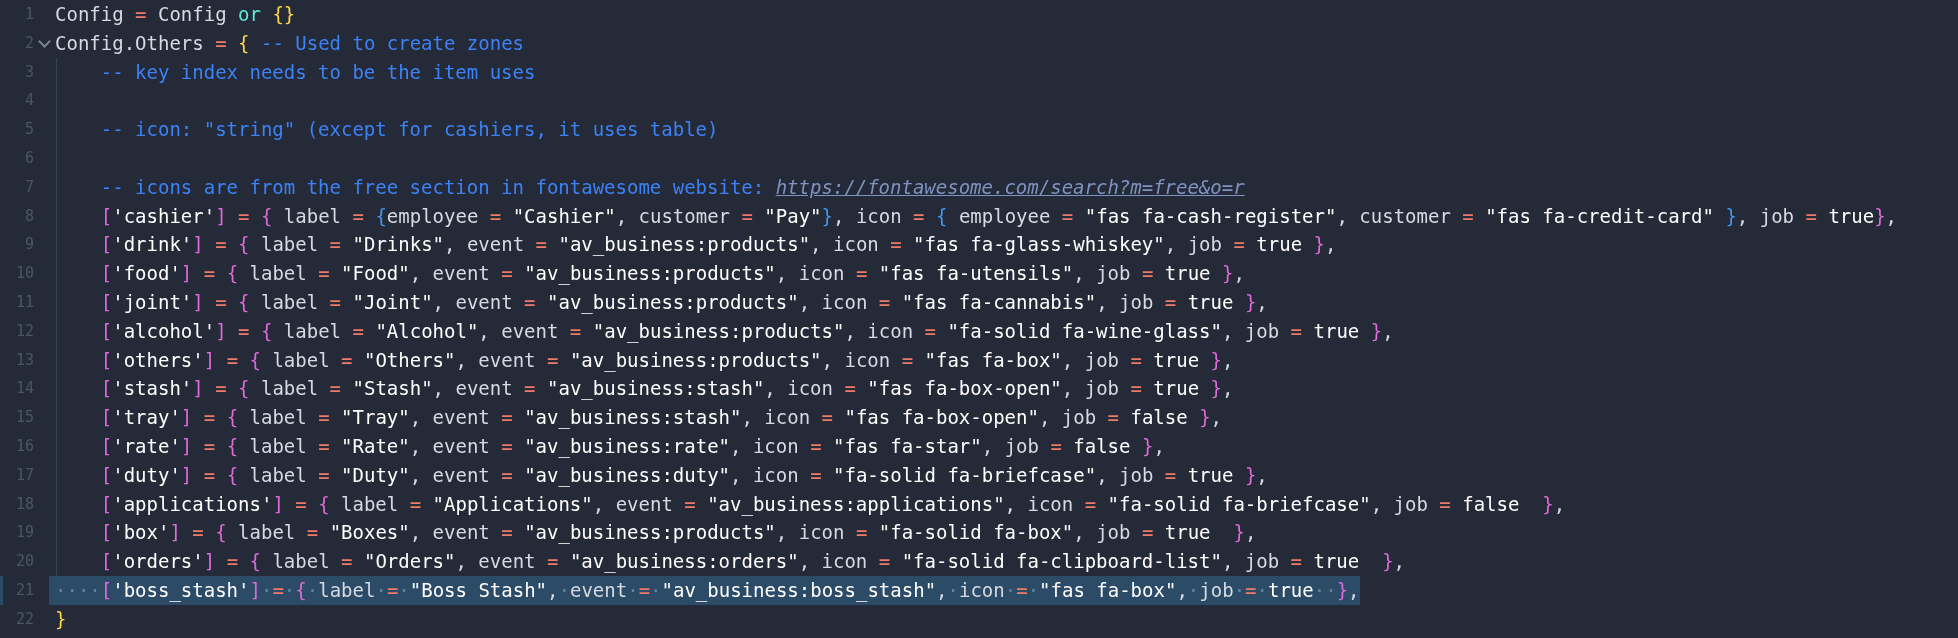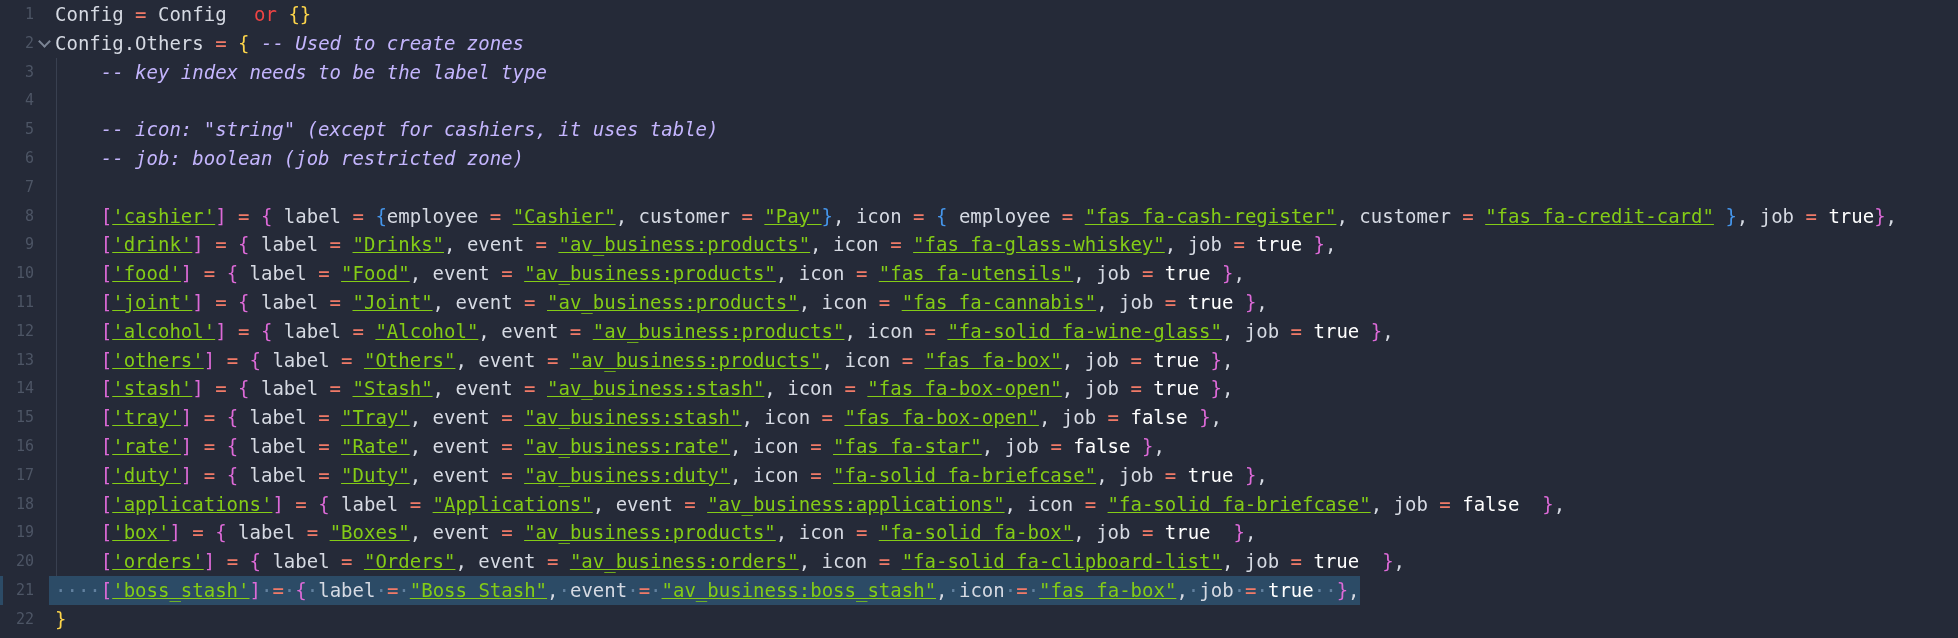--- a/index.html
+++ b/index.html
@@ -33,41 +33,41 @@
     box-shadow:-6px 0 0 #2c4b66;
   }
   .row.selected::after{
     content:"";position:absolute;left:0;top:0;bottom:0;width:3px;
     background:#2c4b66;
   }
   .tk-id{color:#d6dae3;}
   .tk-punct{color:#d6dae3;}
   .tk-sp{color:#d6dae3;}
   .tk-op{color:#f07a68;}
-  .tk-kw{color:#ef4444;margin-left:16px;}
+  .tk-kw{color:#5eead4;}
   .tk-b1{color:#fdd54a;}
   .tk-b2{color:#dd6ad8;}
   .tk-b3{color:#4596ec;}
-  .tk-str{color:#84cc16;text-decoration:underline;}
+  .tk-str{color:#ffffff;}
   .tk-bool{color:#ffffff;}
-  .tk-com{color:#c4b5fd;font-style:italic;}
+  .tk-com{color:#3b82f6;}
   .tk-link{color:#7e93c0;font-style:italic;text-decoration:underline;}
   .tk-ws{color:#62819f;}
 </style>
 </head>
 <body>
 
 <div id="editor">
     <div class="row"><span class="gutter">1</span><span class="foldcol"></span><span class="code"><span class="tk-id">Config </span><span class="tk-op">= </span><span class="tk-id">Config </span><span class="tk-kw">or </span><span class="tk-b1">{}</span></span></div>
     <div class="row"><span class="gutter">2</span><span class="foldcol"><span class="chev"></span></span><span class="code"><span class="tk-id">Config.Others </span><span class="tk-op">= </span><span class="tk-b1">{ </span><span class="tk-com">-- Used to create zones</span></span></div>
-    <div class="row guide"><span class="gutter">3</span><span class="foldcol"></span><span class="code"><span class="tk-com">    -- key index needs to be the label type</span></span></div>
+    <div class="row guide"><span class="gutter">3</span><span class="foldcol"></span><span class="code"><span class="tk-com">    -- key index needs to be the item uses</span></span></div>
     <div class="row guide"><span class="gutter">4</span><span class="foldcol"></span></div>
     <div class="row guide"><span class="gutter">5</span><span class="foldcol"></span><span class="code"><span class="tk-com">    -- icon: "string" (except for cashiers, it uses table)</span></span></div>
-    <div class="row guide"><span class="gutter">6</span><span class="foldcol"></span><span class="code"><span class="tk-com">    -- job: boolean (job restricted zone)</span></span></div>
-    <div class="row guide"><span class="gutter">7</span><span class="foldcol"></span></div>
+    <div class="row guide"><span class="gutter">6</span><span class="foldcol"></span></div>
+    <div class="row guide"><span class="gutter">7</span><span class="foldcol"></span><span class="code"><span class="tk-com">    -- icons are from the free section in fontawesome website: </span><span class="tk-link">https://fontawesome.com/search?m=free&amp;o=r</span></span></div>
     <div class="row guide"><span class="gutter">8</span><span class="foldcol"></span><span class="code"><span class="tk-sp">    </span><span class="tk-b2">[</span><span class="tk-str">'cashier'</span><span class="tk-b2">]</span><span class="tk-op"> = </span><span class="tk-b2">{</span><span class="tk-id"> label </span><span class="tk-op">= </span><span class="tk-b3">{</span><span class="tk-id">employee </span><span class="tk-op">= </span><span class="tk-str">"Cashier"</span><span class="tk-punct">, </span><span class="tk-id">customer </span><span class="tk-op">= </span><span class="tk-str">"Pay"</span><span class="tk-b3">}</span><span class="tk-punct">, </span><span class="tk-id">icon </span><span class="tk-op">= </span><span class="tk-b3">{</span><span class="tk-sp"> </span><span class="tk-id">employee </span><span class="tk-op">= </span><span class="tk-str">"fas fa-cash-register"</span><span class="tk-punct">, </span><span class="tk-id">customer </span><span class="tk-op">= </span><span class="tk-str">"fas fa-credit-card"</span><span class="tk-sp"> </span><span class="tk-b3">}</span><span class="tk-punct">, </span><span class="tk-id">job </span><span class="tk-op">= </span><span class="tk-bool">true</span><span class="tk-b2">}</span><span class="tk-punct">,</span></span></div>
     <div class="row guide"><span class="gutter">9</span><span class="foldcol"></span><span class="code"><span class="tk-sp">    </span><span class="tk-b2">[</span><span class="tk-str">'drink'</span><span class="tk-b2">]</span><span class="tk-op"> = </span><span class="tk-b2">{</span><span class="tk-id"> label </span><span class="tk-op">= </span><span class="tk-str">"Drinks"</span><span class="tk-punct">, </span><span class="tk-id">event </span><span class="tk-op">= </span><span class="tk-str">"av_business:products"</span><span class="tk-punct">, </span><span class="tk-id">icon </span><span class="tk-op">= </span><span class="tk-str">"fas fa-glass-whiskey"</span><span class="tk-punct">, </span><span class="tk-id">job </span><span class="tk-op">= </span><span class="tk-bool">true</span><span class="tk-sp"> </span><span class="tk-b2">}</span><span class="tk-punct">,</span></span></div>
     <div class="row guide"><span class="gutter">10</span><span class="foldcol"></span><span class="code"><span class="tk-sp">    </span><span class="tk-b2">[</span><span class="tk-str">'food'</span><span class="tk-b2">]</span><span class="tk-op"> = </span><span class="tk-b2">{</span><span class="tk-id"> label </span><span class="tk-op">= </span><span class="tk-str">"Food"</span><span class="tk-punct">, </span><span class="tk-id">event </span><span class="tk-op">= </span><span class="tk-str">"av_business:products"</span><span class="tk-punct">, </span><span class="tk-id">icon </span><span class="tk-op">= </span><span class="tk-str">"fas fa-utensils"</span><span class="tk-punct">, </span><span class="tk-id">job </span><span class="tk-op">= </span><span class="tk-bool">true</span><span class="tk-sp"> </span><span class="tk-b2">}</span><span class="tk-punct">,</span></span></div>
     <div class="row guide"><span class="gutter">11</span><span class="foldcol"></span><span class="code"><span class="tk-sp">    </span><span class="tk-b2">[</span><span class="tk-str">'joint'</span><span class="tk-b2">]</span><span class="tk-op"> = </span><span class="tk-b2">{</span><span class="tk-id"> label </span><span class="tk-op">= </span><span class="tk-str">"Joint"</span><span class="tk-punct">, </span><span class="tk-id">event </span><span class="tk-op">= </span><span class="tk-str">"av_business:products"</span><span class="tk-punct">, </span><span class="tk-id">icon </span><span class="tk-op">= </span><span class="tk-str">"fas fa-cannabis"</span><span class="tk-punct">, </span><span class="tk-id">job </span><span class="tk-op">= </span><span class="tk-bool">true</span><span class="tk-sp"> </span><span class="tk-b2">}</span><span class="tk-punct">,</span></span></div>
     <div class="row guide"><span class="gutter">12</span><span class="foldcol"></span><span class="code"><span class="tk-sp">    </span><span class="tk-b2">[</span><span class="tk-str">'alcohol'</span><span class="tk-b2">]</span><span class="tk-op"> = </span><span class="tk-b2">{</span><span class="tk-id"> label </span><span class="tk-op">= </span><span class="tk-str">"Alcohol"</span><span class="tk-punct">, </span><span class="tk-id">event </span><span class="tk-op">= </span><span class="tk-str">"av_business:products"</span><span class="tk-punct">, </span><span class="tk-id">icon </span><span class="tk-op">= </span><span class="tk-str">"fa-solid fa-wine-glass"</span><span class="tk-punct">, </span><span class="tk-id">job </span><span class="tk-op">= </span><span class="tk-bool">true</span><span class="tk-sp"> </span><span class="tk-b2">}</span><span class="tk-punct">,</span></span></div>
     <div class="row guide"><span class="gutter">13</span><span class="foldcol"></span><span class="code"><span class="tk-sp">    </span><span class="tk-b2">[</span><span class="tk-str">'others'</span><span class="tk-b2">]</span><span class="tk-op"> = </span><span class="tk-b2">{</span><span class="tk-id"> label </span><span class="tk-op">= </span><span class="tk-str">"Others"</span><span class="tk-punct">, </span><span class="tk-id">event </span><span class="tk-op">= </span><span class="tk-str">"av_business:products"</span><span class="tk-punct">, </span><span class="tk-id">icon </span><span class="tk-op">= </span><span class="tk-str">"fas fa-box"</span><span class="tk-punct">, </span><span class="tk-id">job </span><span class="tk-op">= </span><span class="tk-bool">true</span><span class="tk-sp"> </span><span class="tk-b2">}</span><span class="tk-punct">,</span></span></div>
     <div class="row guide"><span class="gutter">14</span><span class="foldcol"></span><span class="code"><span class="tk-sp">    </span><span class="tk-b2">[</span><span class="tk-str">'stash'</span><span class="tk-b2">]</span><span class="tk-op"> = </span><span class="tk-b2">{</span><span class="tk-id"> label </span><span class="tk-op">= </span><span class="tk-str">"Stash"</span><span class="tk-punct">, </span><span class="tk-id">event </span><span class="tk-op">= </span><span class="tk-str">"av_business:stash"</span><span class="tk-punct">, </span><span class="tk-id">icon </span><span class="tk-op">= </span><span class="tk-str">"fas fa-box-open"</span><span class="tk-punct">, </span><span class="tk-id">job </span><span class="tk-op">= </span><span class="tk-bool">true</span><span class="tk-sp"> </span><span class="tk-b2">}</span><span class="tk-punct">,</span></span></div>
     <div class="row guide"><span class="gutter">15</span><span class="foldcol"></span><span class="code"><span class="tk-sp">    </span><span class="tk-b2">[</span><span class="tk-str">'tray'</span><span class="tk-b2">]</span><span class="tk-op"> = </span><span class="tk-b2">{</span><span class="tk-id"> label </span><span class="tk-op">= </span><span class="tk-str">"Tray"</span><span class="tk-punct">, </span><span class="tk-id">event </span><span class="tk-op">= </span><span class="tk-str">"av_business:stash"</span><span class="tk-punct">, </span><span class="tk-id">icon </span><span class="tk-op">= </span><span class="tk-str">"fas fa-box-open"</span><span class="tk-punct">, </span><span class="tk-id">job </span><span class="tk-op">= </span><span class="tk-bool">false</span><span class="tk-sp"> </span><span class="tk-b2">}</span><span class="tk-punct">,</span></span></div>
     <div class="row guide"><span class="gutter">16</span><span class="foldcol"></span><span class="code"><span class="tk-sp">    </span><span class="tk-b2">[</span><span class="tk-str">'rate'</span><span class="tk-b2">]</span><span class="tk-op"> = </span><span class="tk-b2">{</span><span class="tk-id"> label </span><span class="tk-op">= </span><span class="tk-str">"Rate"</span><span class="tk-punct">, </span><span class="tk-id">event </span><span class="tk-op">= </span><span class="tk-str">"av_business:rate"</span><span class="tk-punct">, </span><span class="tk-id">icon </span><span class="tk-op">= </span><span class="tk-str">"fas fa-star"</span><span class="tk-punct">, </span><span class="tk-id">job </span><span class="tk-op">= </span><span class="tk-bool">false</span><span class="tk-sp"> </span><span class="tk-b2">}</span><span class="tk-punct">,</span></span></div>
     <div class="row guide"><span class="gutter">17</span><span class="foldcol"></span><span class="code"><span class="tk-sp">    </span><span class="tk-b2">[</span><span class="tk-str">'duty'</span><span class="tk-b2">]</span><span class="tk-op"> = </span><span class="tk-b2">{</span><span class="tk-id"> label </span><span class="tk-op">= </span><span class="tk-str">"Duty"</span><span class="tk-punct">, </span><span class="tk-id">event </span><span class="tk-op">= </span><span class="tk-str">"av_business:duty"</span><span class="tk-punct">, </span><span class="tk-id">icon </span><span class="tk-op">= </span><span class="tk-str">"fa-solid fa-briefcase"</span><span class="tk-punct">, </span><span class="tk-id">job </span><span class="tk-op">= </span><span class="tk-bool">true</span><span class="tk-sp"> </span><span class="tk-b2">}</span><span class="tk-punct">,</span></span></div>

